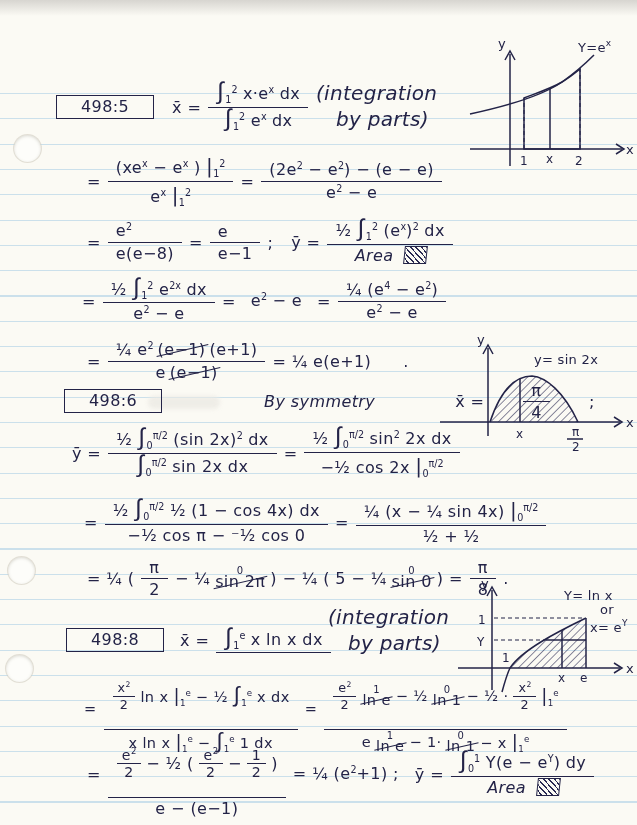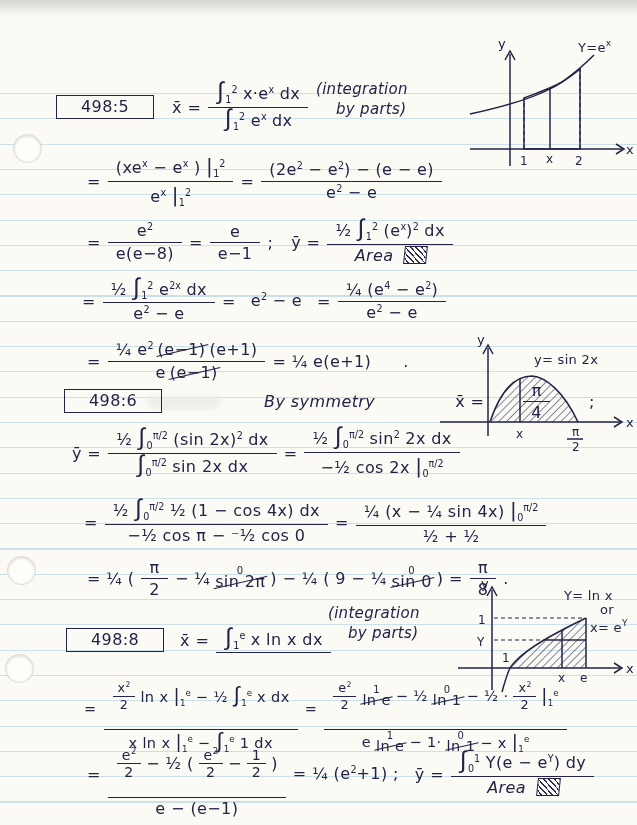--- a/index.html
+++ b/index.html
@@ -16,38 +16,38 @@
   .hole{position:absolute;width:27px;height:27px;border-radius:50%;
     background:#fdfdfa;box-shadow:inset 0 1px 3px rgba(120,115,100,.25),0 0 0 1px rgba(205,200,188,.55);}
   .smudge{position:absolute;background:#eceae4;filter:blur(2px);border-radius:6px;opacity:.8;}
 
   .ml{position:absolute;display:flex;align-items:center;white-space:nowrap;
       font-size:16px;letter-spacing:.4px;}
   .ml.sm{font-size:14.5px;}
   .rt{margin:0 2px;}
   .cur{font-style:italic;}
   .frac{display:inline-flex;flex-direction:column;align-items:center;margin:0 5px;}
-  .num,.den{display:flex;align-items:center;justify-content:center;padding:1px 6px;}
+  .num,.den{display:flex;align-items:center;justify-content:flex-start;padding:1px 6px;}
   .num{align-self:stretch;border-bottom:1.6px solid #232347;}
   .frac .frac{margin:16px 3px;font-size:88%;}
   .frac .frac .num,.frac .frac .den{padding:0 3px;}
   sup{font-size:60%;vertical-align:super;letter-spacing:0;}
   sub{font-size:60%;vertical-align:sub;letter-spacing:0;}
   .intg{font-size:1.5em;font-weight:300;line-height:.75;margin:0 1px;}
   .evb{font-size:1.25em;}
   .pbox{border:1.6px solid #232347;padding:1px 24px 2px;display:inline-block;}
   .strike,.slash{position:relative;display:inline-block;}
   .strike::after,.slash::after{content:"";position:absolute;left:-2px;right:-3px;top:52%;
     height:1.4px;background:#232347;transform:rotate(-13deg);}
   .ann{display:inline-flex;flex-direction:column;align-items:center;line-height:1;margin:0 3px;}
   .ann .note{font-size:10px;margin-bottom:-2px;}
   .hswatch{display:inline-block;width:21px;height:16px;margin-left:9px;
     border:1.3px solid #232347;transform:skewX(-6deg);
     background:repeating-linear-gradient(45deg,transparent 0 2.6px,#2a2a52 2.6px 3.8px);}
-  .cnote{position:absolute;font-style:italic;font-size:15px;line-height:1.3;letter-spacing:.3px;}
+  .cnote{position:absolute;font-style:italic;font-size:20px;line-height:1.3;letter-spacing:.3px;}
   .cnote .l2{margin-left:20px;}
   .graph{position:absolute;}
   .glabel{font-size:13px;fill:#232347;letter-spacing:.3px;}
   .gtick{font-size:12px;fill:#232347;}
   .gx{stroke:#232347;stroke-width:1.5;fill:none;}
   .gdash{stroke:#232347;stroke-width:1.1;fill:none;stroke-dasharray:4,3;}
 </style>
 </head>
 <body>
 
@@ -244,21 +244,21 @@
       </span>
       <span class="den">
         <span class="rt">2</span>
       </span>
     </span>
     <span class="rt">− ¼</span>
     <span class="ann">
       <span class="note">0</span>
       <span class="slash">sin 2π</span>
     </span>
-    <span class="rt">) − ¼ ( 9 − ¼</span>
+    <span class="rt">) − ¼ ( 5 − ¼</span>
     <span class="ann">
       <span class="note">0</span>
       <span class="slash">sin 0</span>
     </span>
     <span class="rt">) =</span>
     <span class="frac">
       <span class="num">
         <span class="rt">π</span>
       </span>
       <span class="den">

